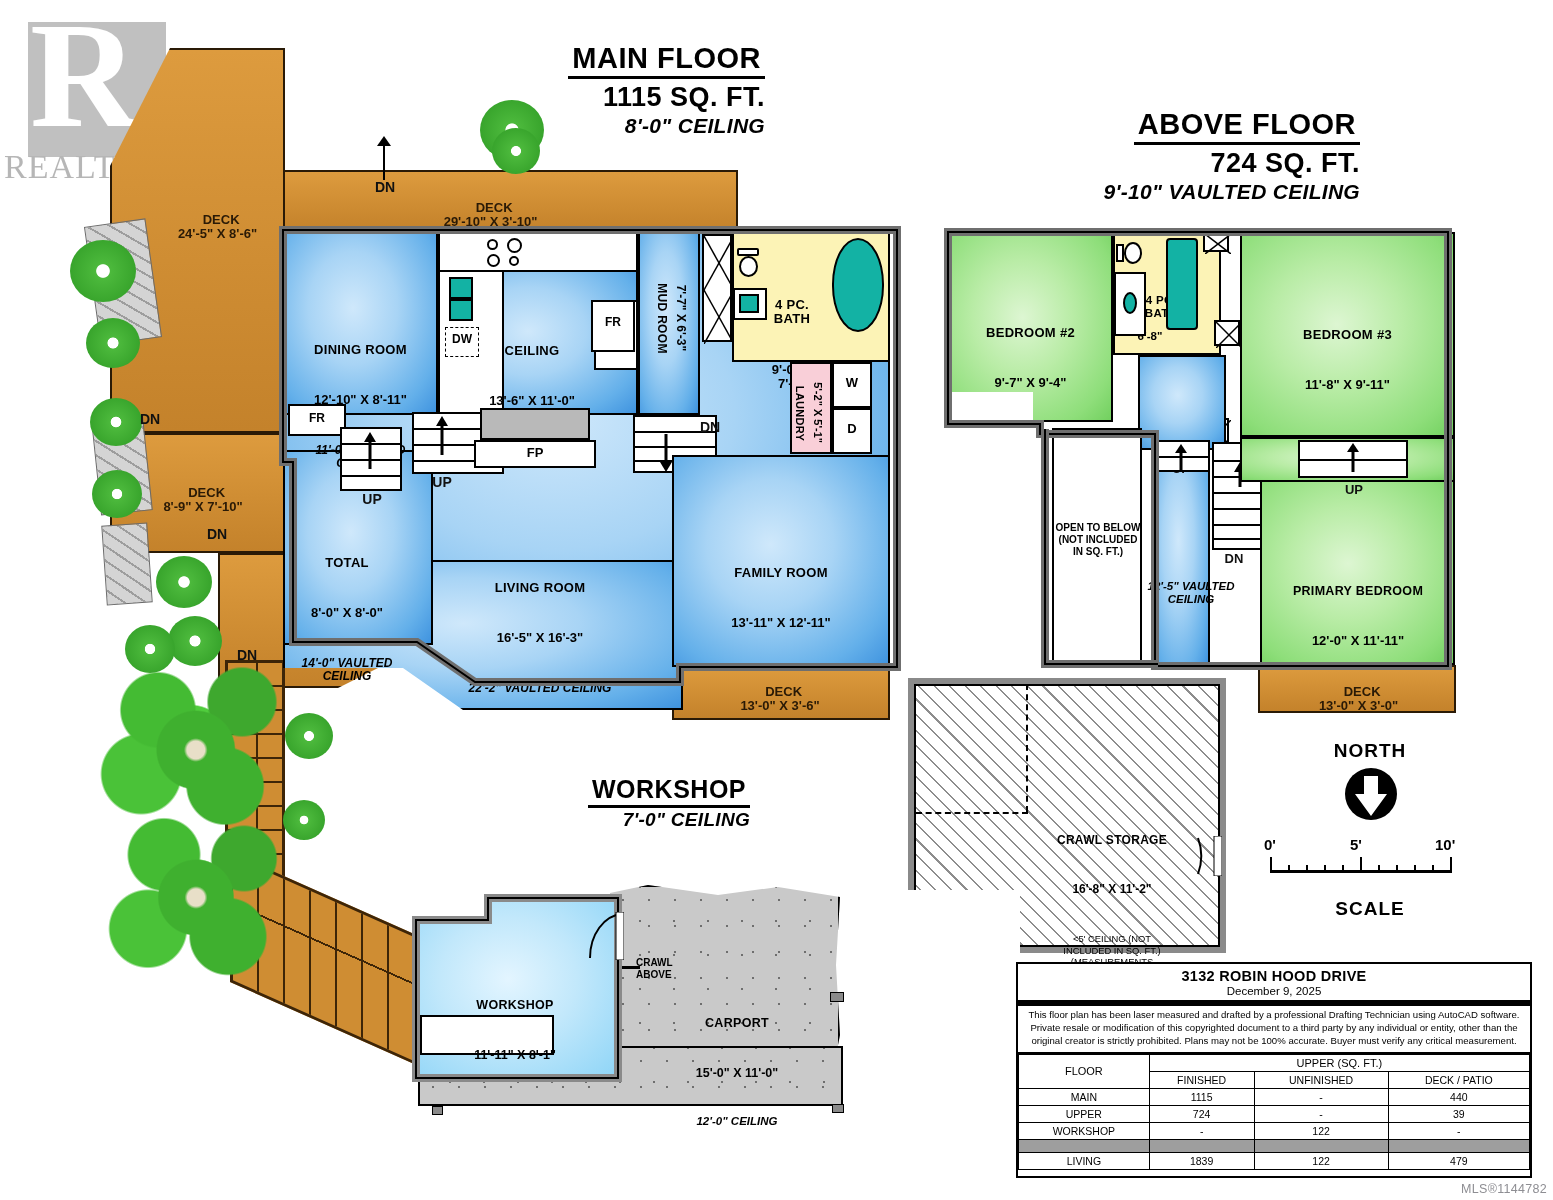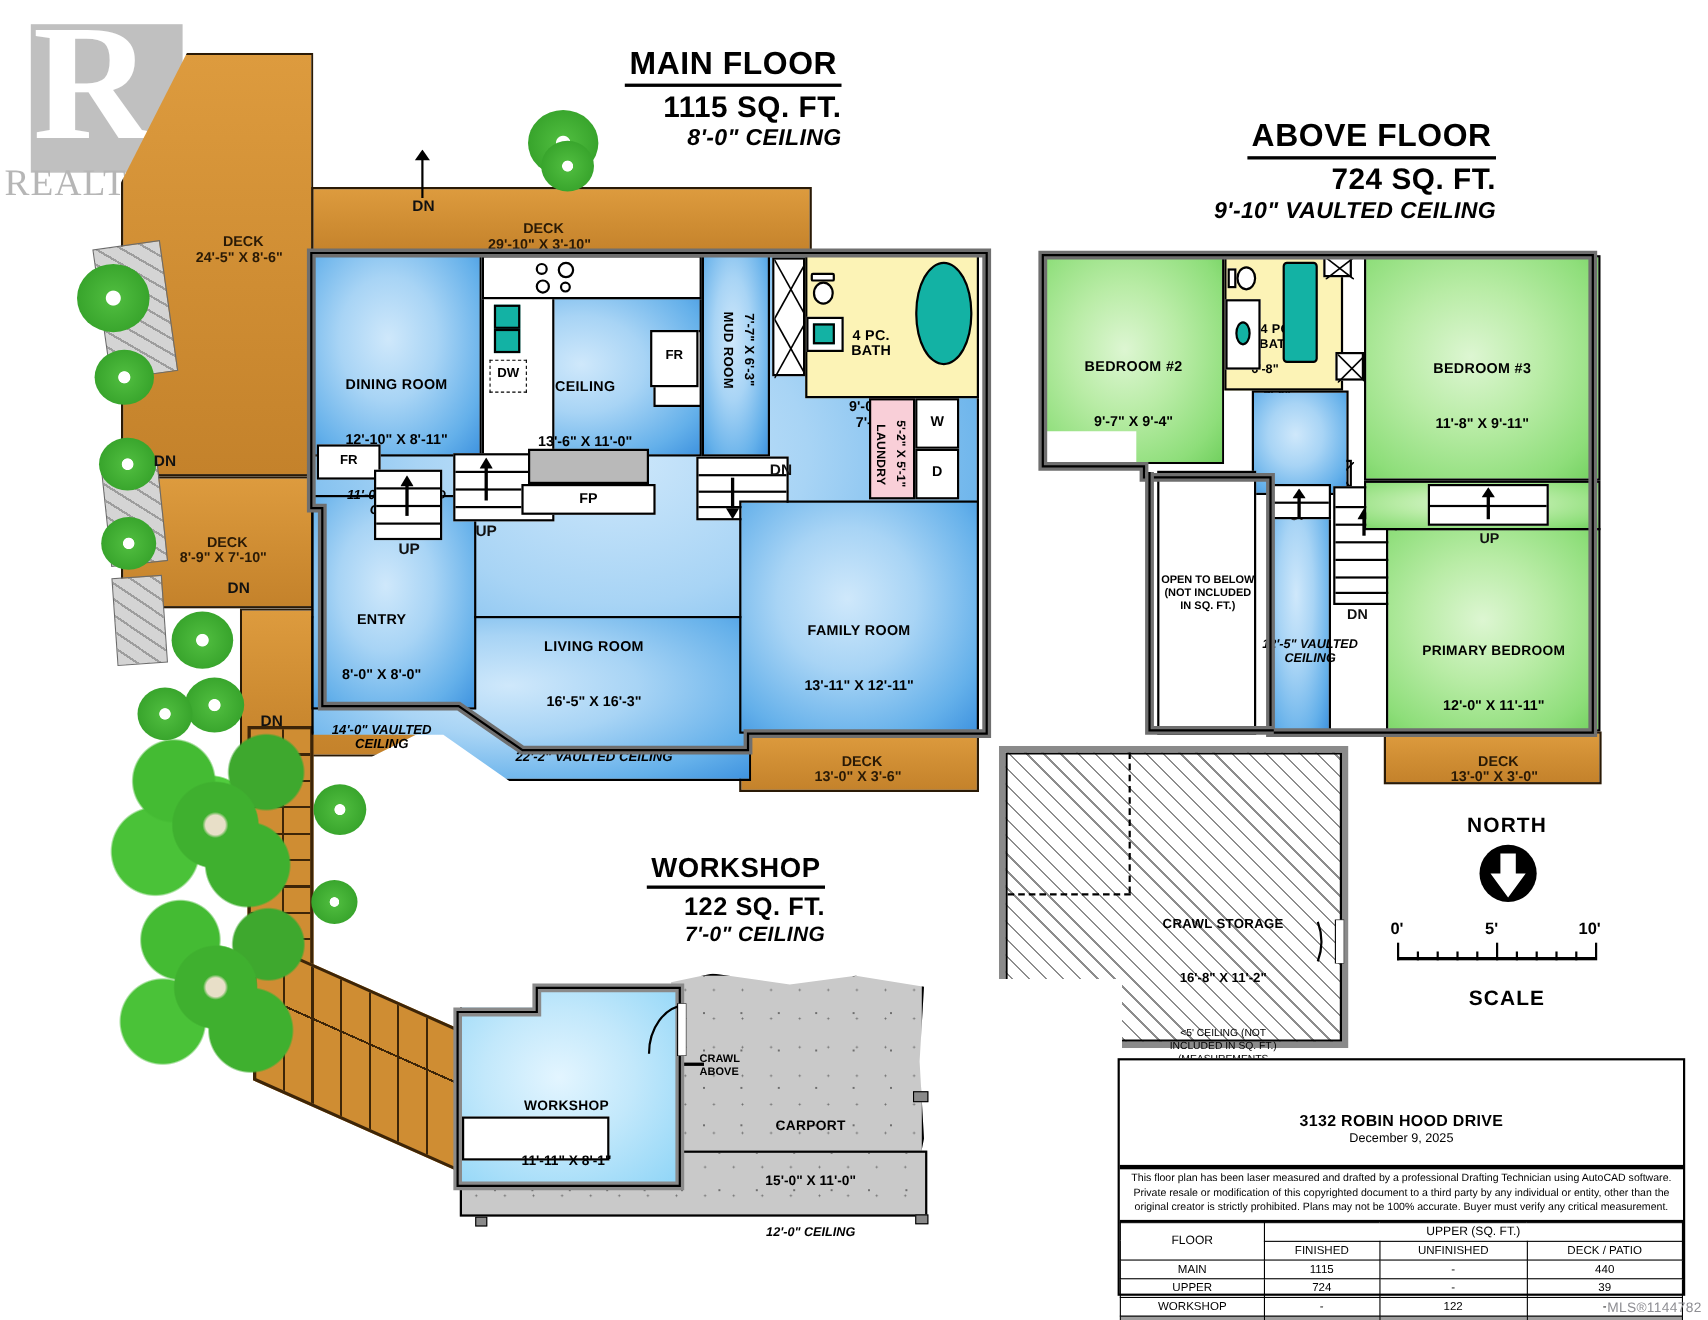--- a/index.html
+++ b/index.html
@@ -49,21 +49,21 @@
   .teal { position:absolute; background:#13b2a4; border:2px solid #000; }
 
   
   .stairs { position:absolute; background:#fff; border:2px solid #000; }
   .stairs i { position:absolute; left:0; right:0; height:0; border-top:2px solid #000; }
   .bush { position:absolute; border-radius:50%;
           background:radial-gradient(circle at 50% 50%, #fff 0 14%, #4cb93c 16%, #2e9a24 100%); }
 
   
   #info-box { left:1016px; top:962px; width:516px; height:216px; border:2px solid #000; background:#fff; }
-  #info-head { border-bottom:4px solid #000000; padding:4px 4px 18px 4px; text-align:center;margin-top:44px; }
+  #info-head { border-bottom:6px solid #000000; padding:4px 4px 3px 4px; text-align:center; }
   #info-addr { font-size:14.5px; font-weight:bold; letter-spacing:.3px; }
   #info-date { font-size:11.5px; margin-top:1px; }
   #info-disc { font-size:9.6px; line-height:1.35; padding:3px 5px 4px 5px; text-align:center; border-bottom:2px solid #000; }
   table.area { width:100%; border-collapse:collapse; font-size:10.5px; }
   table.area td, table.area th { border:1px solid #000; text-align:center; padding:2px 2px; font-weight:normal; }
   table.area .hdr { font-size:11px; }
   table.area tr.spacer td { background:#9e9e9e; height:13px; border-left:1px solid #000; }
 
   
   #north-blk { left:1250px; top:740px; width:240px; height:190px; }
@@ -260,21 +260,21 @@
 </div>
 <div class="white-box" style="left:832px; top:362px; width:40px; height:46px;"></div>
 <div class="lbl" style="left:832px; top:376px; width:40px; font-size:13px; font-weight:bold;">W</div>
 <div class="white-box" style="left:832px; top:408px; width:40px; height:46px;"></div>
 <div class="lbl" style="left:832px; top:422px; width:40px; font-size:13px; font-weight:bold;">D</div>
 
 <div class="white-box" style="left:288px; top:404px; width:58px; height:32px;"></div>
 <div class="lbl" style="left:288px; top:412px; width:58px; font-size:12px; font-weight:bold;">FR</div>
 
 <div class="lbl" style="left:282px; top:520px; width:130px;">
-  <div class="rm-name">ENTRY</div>
+  <div class="rm-name">TOTAL</div>
   <div class="rm-dim">8'-0" X 8'-0"</div>
   <div class="rm-ceil" style="white-space:pre-line;">14'-0" VAULTED
 CEILING</div>
 </div>
 
 <div class="stairs" style="left:340px; top:427px; width:62px; height:64px;">
   <i style="top:14px;"></i>
     <i style="top:30px;"></i>
     <i style="top:46px;"></i>
 </div>
@@ -454,21 +454,20 @@
 ACCESSED AT
 TIME OF MEASURE)</div>
 </div>
 <svg class="abs" width="26" height="40" style="left:1196px; top:836px;">
   <path d="M2,2 A26,38 0 0,1 2,38" fill="none" stroke="#000" stroke-width="2"></path>
   <rect x="18" y="0" width="8" height="40" fill="#fff" stroke="#000" stroke-width="1"></rect>
 </svg>
 
 <div class="title-blk" style="left:450px; top:775px; width:300px;">
   <div class="t1" style="font-size:25px;">WORKSHOP</div>
-  <div class="t2" style="font-size:23px;">122 SQ. FT.</div>
   <div class="t3" style="font-size:19px;">7'-0" CEILING</div>
 </div>
 
 <div class="stipple" style="left:608px; top:885px; width:232px; height:210px; border:2px solid #000;
             clip-path:polygon(2px 8px, 40px 0, 110px 10px, 170px 2px, 232px 12px, 228px 80px, 232px 150px, 222px 200px, 150px 208px, 80px 204px, 10px 210px, 0 140px, 6px 70px);"></div>
 <div class="stipple" style="left:418px; top:1046px; width:425px; height:60px; border:2px solid #000;"></div>
 <div class="lbl" style="left:648px; top:980px; width:178px;">
   <div class="rm-name" style="font-size:12.5px;">CARPORT</div>
   <div class="rm-dim" style="font-size:12.5px;">15'-0" X 11'-0"</div>
   <div class="rm-ceil" style="font-size:11.5px;">12'-0" CEILING</div>

